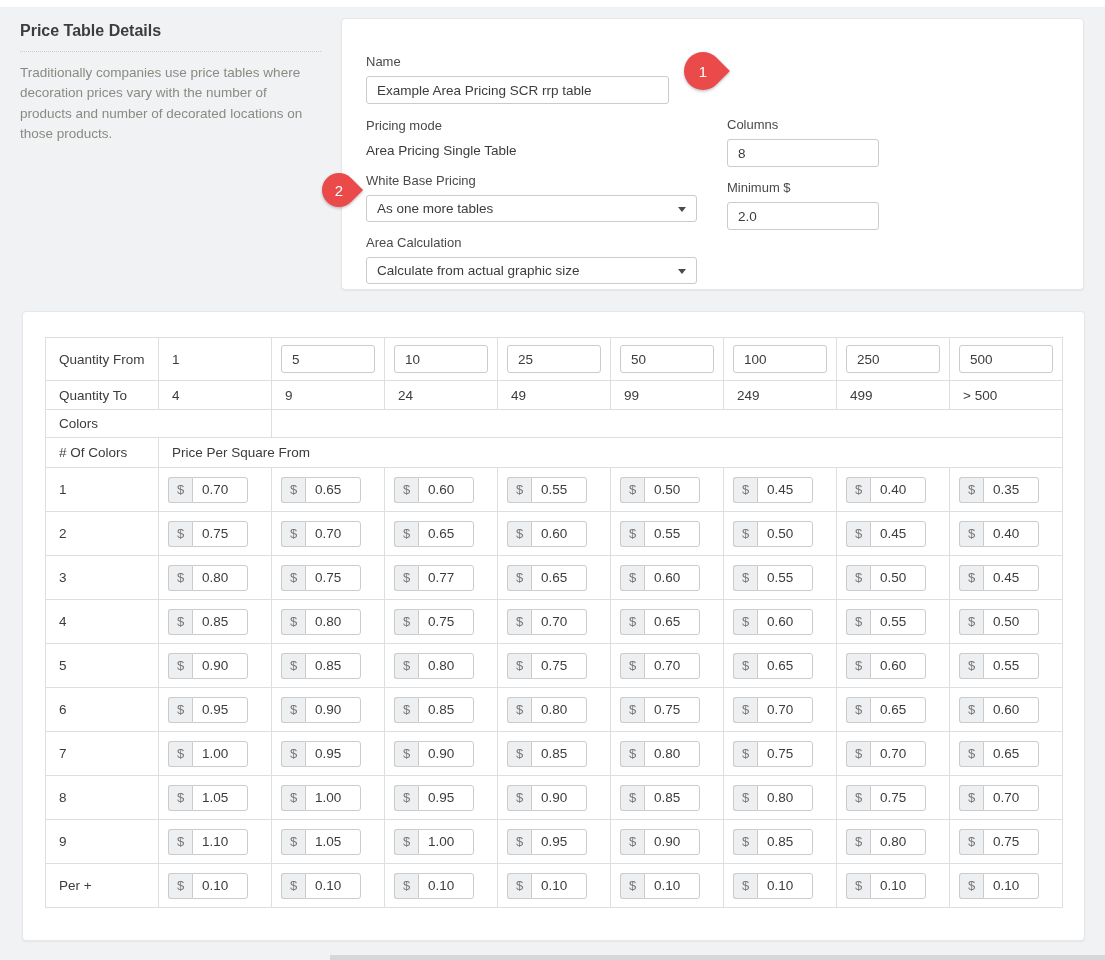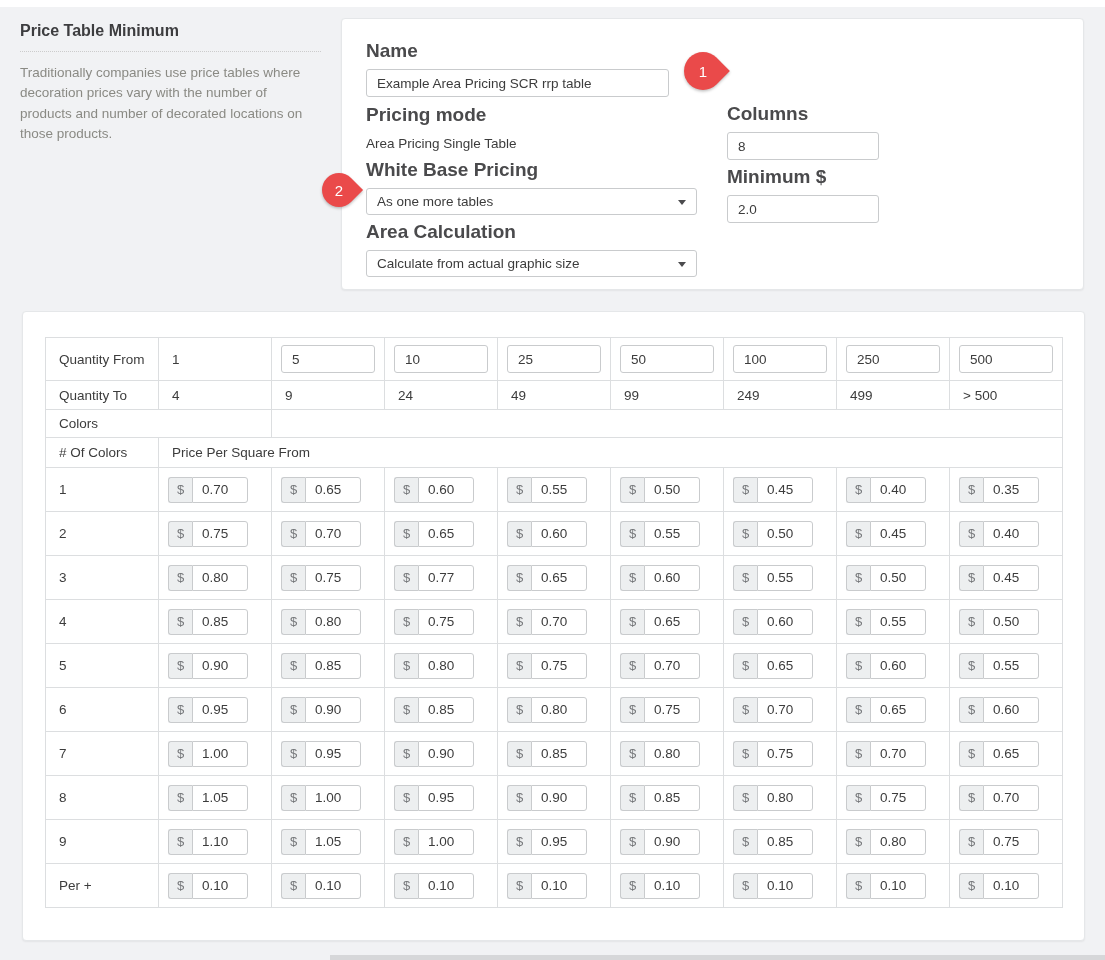--- a/index.html
+++ b/index.html
@@ -22,21 +22,21 @@
   
   .card {
     position:absolute; background:#ffffff; border:1px solid #e5e7e9;
     border-radius:4px; box-shadow:0 1px 2px rgba(0,0,0,0.06);
   }
   .top-card { left:341px; top:18px; width:743px; height:272px; }
   .bottom-card { left:22px; top:311px; width:1063px; height:630px; }
 
   
   .fg { position:absolute; }
-  .fg label { display:block; font-weight:bold; color:#4a4a4c; margin-bottom:7px; font-size:19px; }
+  .fg label { display:block; font-weight:normal; color:#4a4a4c; margin-bottom:7px; font-size:13px;margin-top:14px; }
   .fg-name { left:24px; top:21px; width:303px; }
   .fg-rows { left:385px; top:21px; width:152px; }
   .fg-pricing-mode { left:24px; top:85px; }
   .fg-columns { left:385px; top:84px; width:152px; }
   .fg-white-base { left:24px; top:140px; width:331px; }
   .fg-minimum { left:385px; top:147px; width:152px; }
   .fg-area-calc { left:24px; top:202px; width:331px; }
 
   .text-input {
     width:100%; height:28px; border:1px solid #c9cbcd; border-radius:3px;
@@ -101,21 +101,21 @@
   }
 
   .hscrollbar { position:absolute; left:330px; right:0; bottom:0; height:5px; background:#d6d7d9; }
 </style>
 </head>
 <body>
 
 <div class="top-strip"></div>
 
 <div class="intro">
-  <h2>Price Table Minimum</h2>
+  <h2>Price Table Details</h2>
   <p>Traditionally companies use price tables where decoration prices vary with the number of products and number of decorated locations on those products.</p>
 </div>
 
 <div class="card top-card">
 
   <div class="fg fg-name">
     <label>Name</label>
     <input class="text-input" type="text" value="Example Area Pricing SCR rrp table" style="">
   </div>
 

